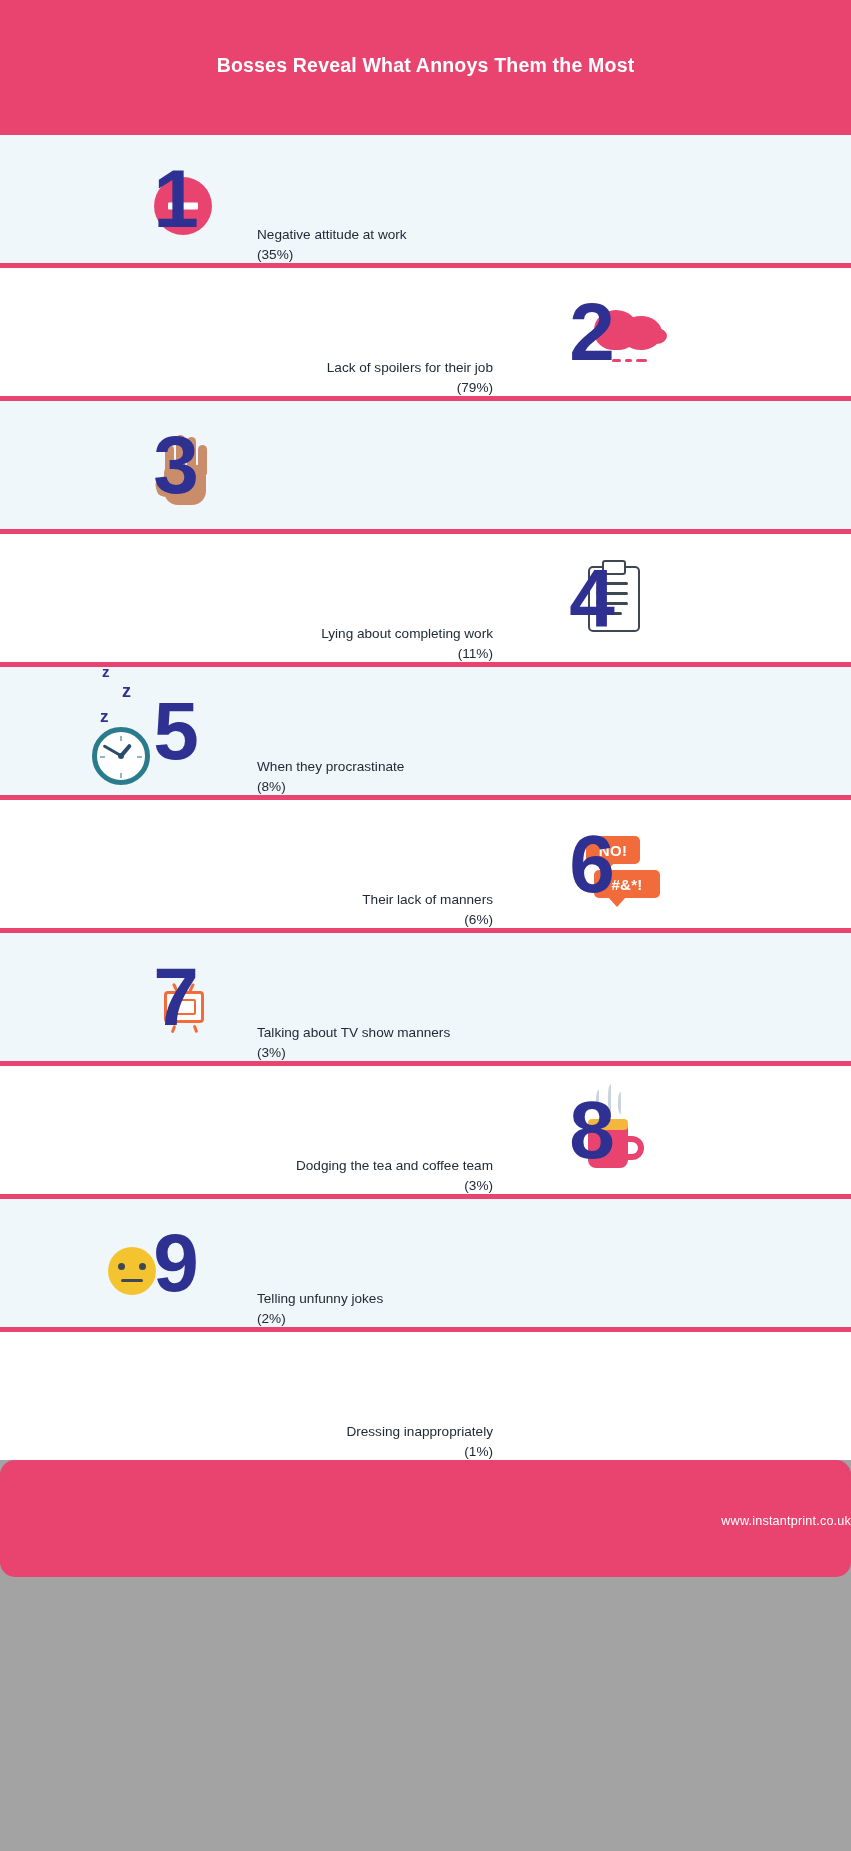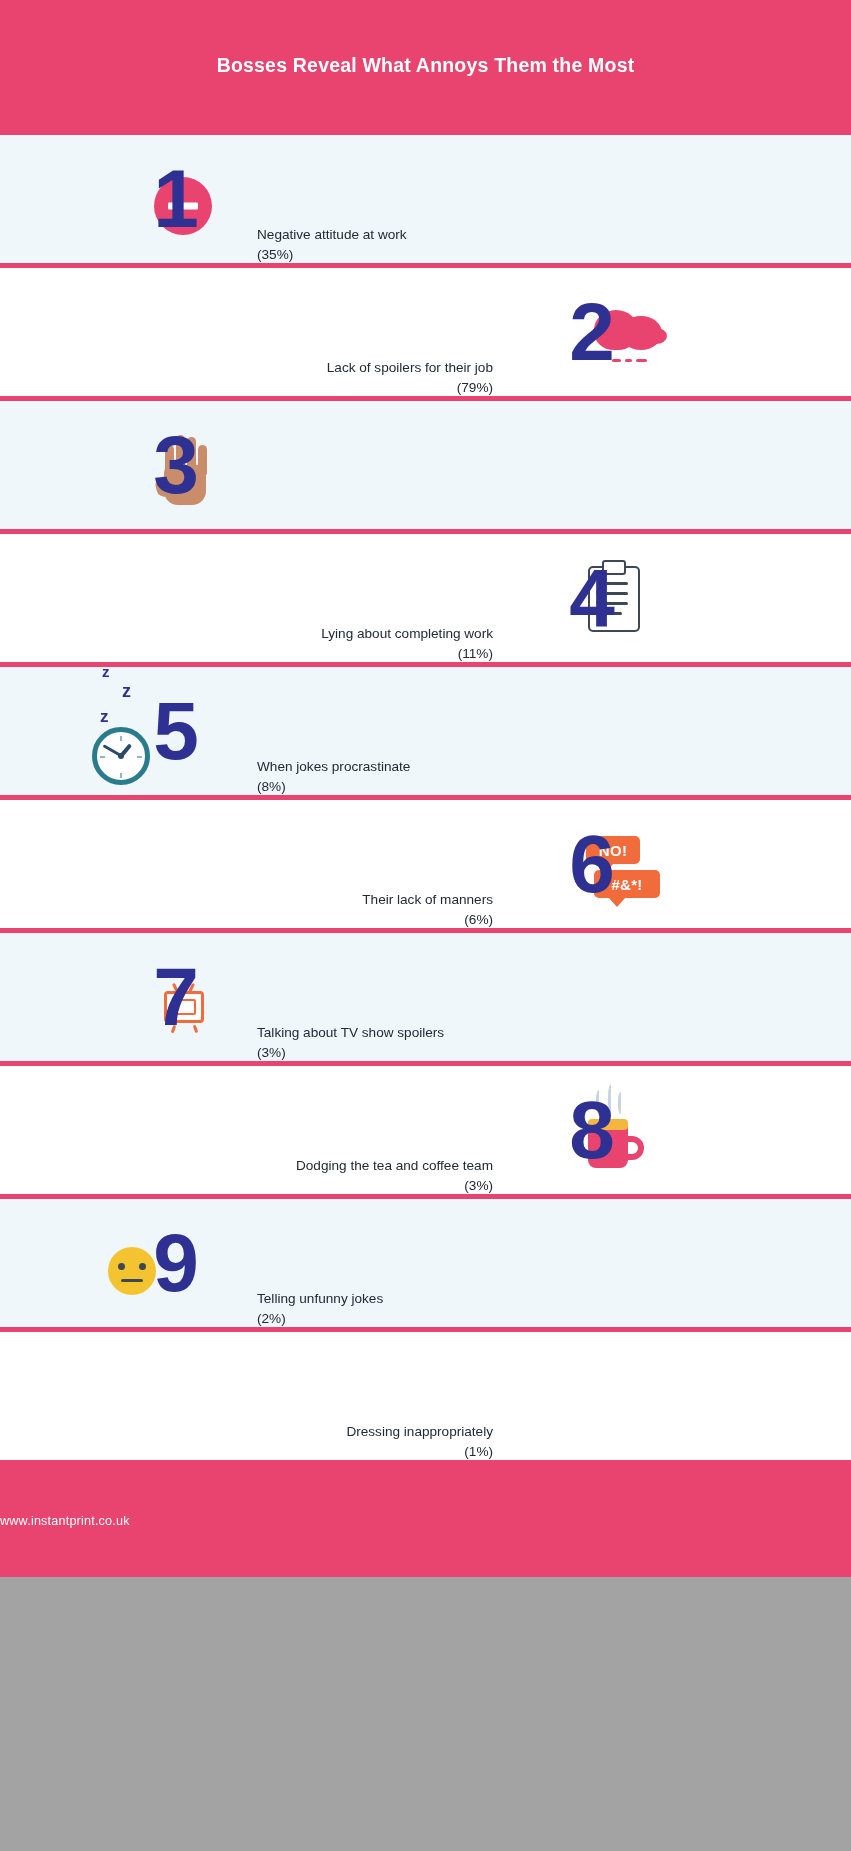--- a/index.html
+++ b/index.html
@@ -250,21 +250,21 @@
     position:absolute; top:12px; left:0; width:62px; height:38px;
     background:#e8446f;
     border-radius:0 0 46% 46%;
     clip-path: polygon(0 0, 100% 0, 100% 40%, 72% 100%, 28% 100%, 0 40%);
   }
 
   
   .footer {
     height:112px; background:#e8446f;
     border-top:5px solid #e8446f;
-    display:flex; align-items:center; justify-content:flex-start;
+    display:flex; align-items:center; justify-content:flex-end;border-radius:15px;
   }
   .footer-url { color:#ffffff; font-size:12.6px; letter-spacing:0.2px; }
 </style>
 </head>
 <body>
 
 <div class="infographic">
 
   <div class="header">
     <div class="header-title">Bosses Reveal What Annoys Them the Most</div>
@@ -372,21 +372,21 @@
                 <div class="tick" style="transform:rotate(180deg)"></div>
                 <div class="tick" style="transform:rotate(270deg)"></div>
                 <div class="hand-m"></div>
                   <div class="hand-h"></div>
                   <div class="pin"></div>
               </div>
             </div>
           </div>
         </div>
         <div class="textblock left-side">
-          <div class="tline">When jokes procrastinate</div>
+          <div class="tline">When they procrastinate</div>
           <div class="tpct">(8%)</div>
         </div>
       </div>
     </div>
 
     <div class="row plain">
       <div class="row-inner">
         <div class="graphic right">
           <div class="num">6</div>
           <div class="icon-wrap" style="left:64px; top:36px;">
@@ -411,21 +411,21 @@
             <div class="tv">
               <div class="ant a1"></div>
                 <div class="ant a2"></div>
               <div class="screen"></div>
               <div class="leg g1"></div>
                 <div class="leg g2"></div>
             </div>
           </div>
         </div>
         <div class="textblock left-side">
-          <div class="tline">Talking about TV show spoilers</div>
+          <div class="tline">Talking about TV show manners</div>
           <div class="tpct">(3%)</div>
         </div>
       </div>
     </div>
 
     <div class="row plain">
       <div class="row-inner">
         <div class="graphic right">
           <div class="num">8</div>
           <div class="icon-wrap" style="left:68px; top:24px;">

